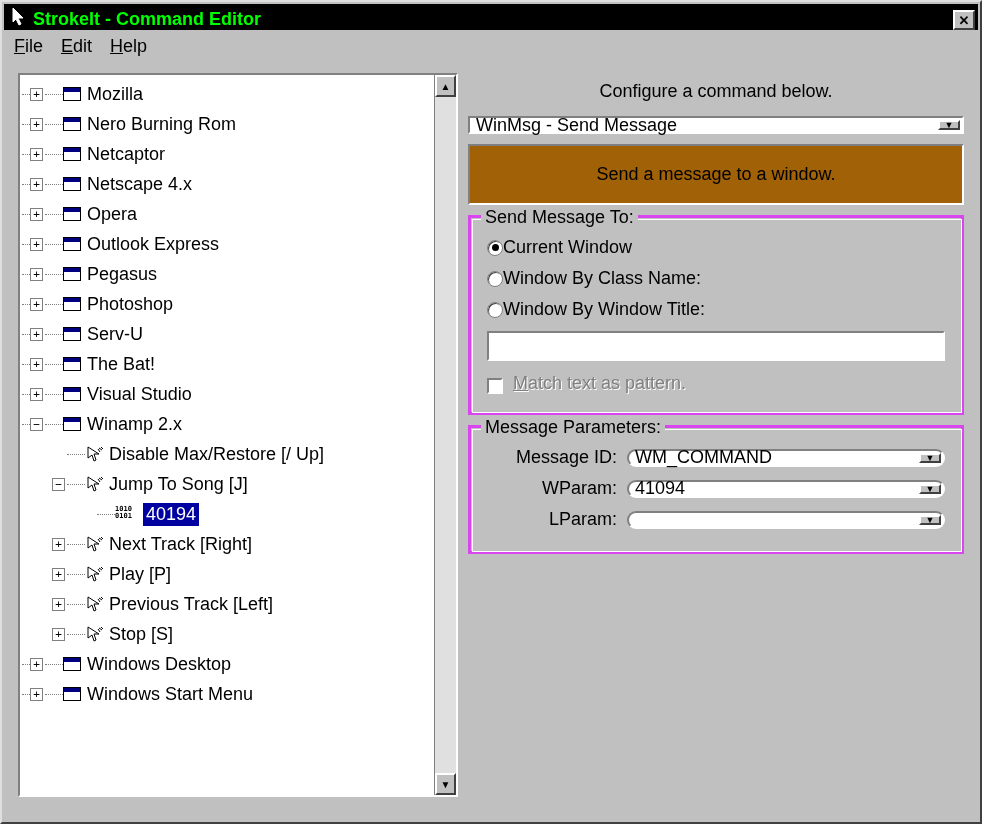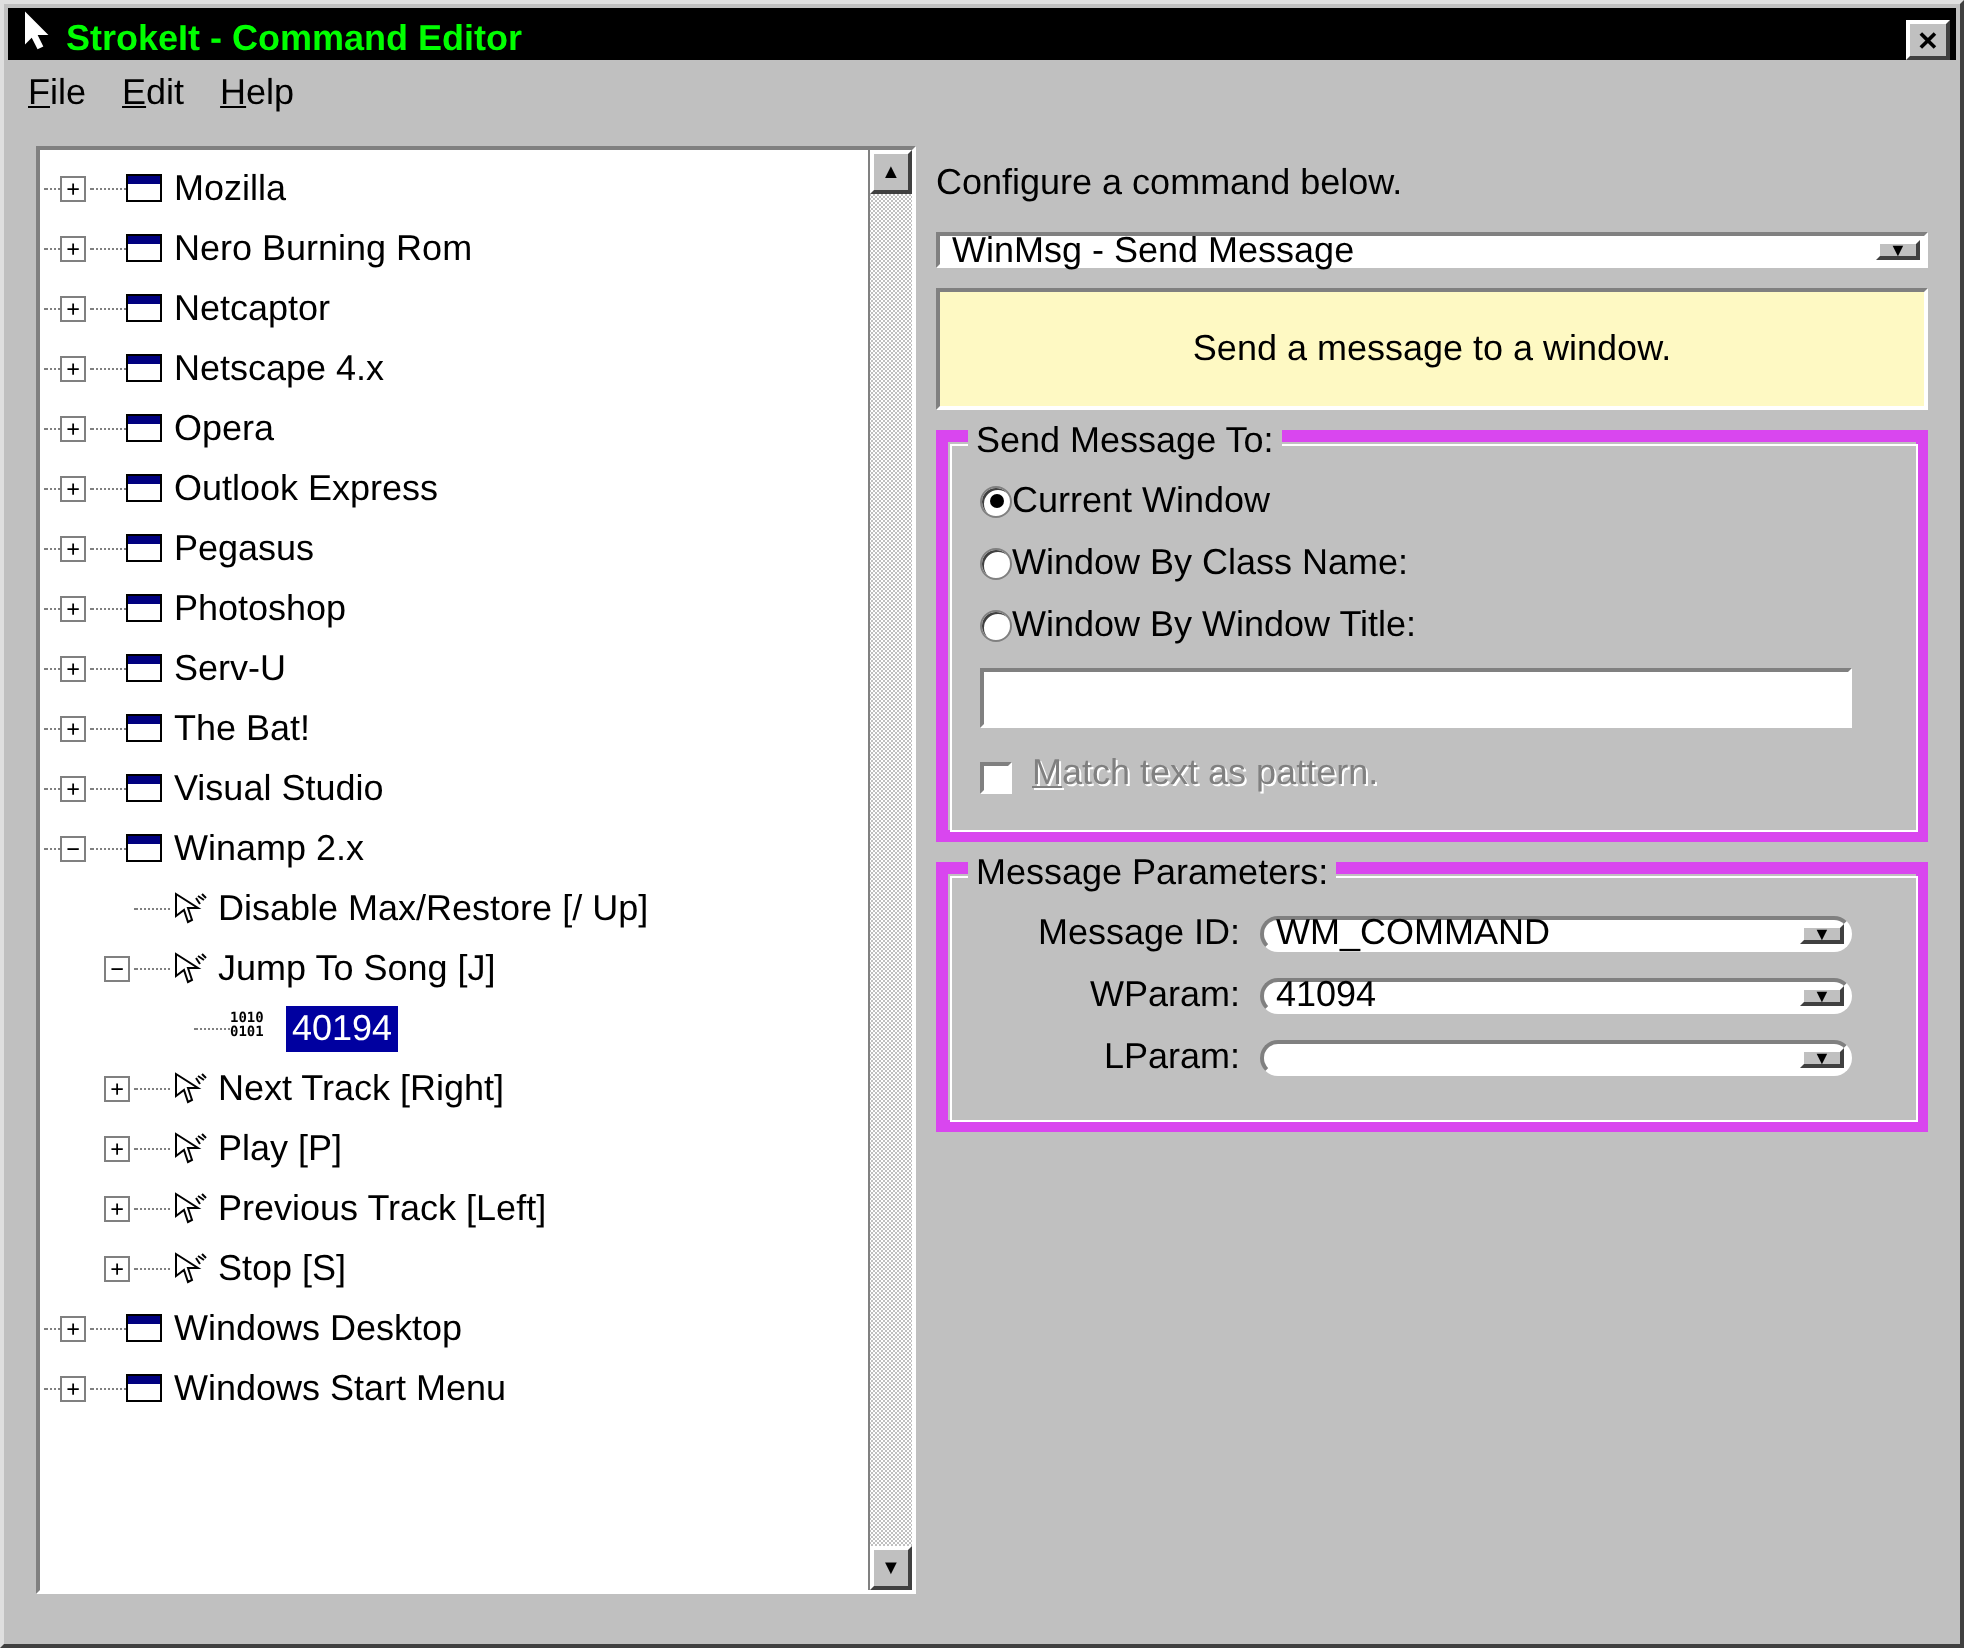--- a/index.html
+++ b/index.html
@@ -35,28 +35,28 @@
 .win-icon::before { content:''; position:absolute; top:0; left:0; right:0; height:4px; background:#000080; }
 
 .gesture-icon { width: 20px; height: 18px; display: inline-block; margin-right: 4px; vertical-align: middle; position: relative; }
 .gesture-icon svg { width: 100%; height: 100%; }
 
 .binary-icon { width: 24px; height: 16px; display: inline-block; margin-right: 4px; vertical-align: middle; font-size: 7px; line-height: 7px; font-family: monospace; font-weight: bold; }
 
 .selected { background: #0000a0; color: #fff; padding: 1px 3px; }
 
 .right-panel { flex: 1; display: flex; flex-direction: column; gap: 10px; font-size: 18px; }
-.configure-label { padding: 8px 0 4px 0; }
+.configure-label { text-align: center; padding: 8px 0 4px 0; }
 
 .combo { position: relative; height: 18px; background: #fff; border: 2px solid; border-color: #808080 #fff #fff #808080; display: flex; align-items: center; padding: 0 6px; text-align: right; }
 .combo .arrow { position: absolute; right: 2px; top: 2px; bottom: 2px; width: 22px; background: #c0c0c0; border: 2px solid; border-color: #fff #404040 #404040 #fff; display: flex; align-items: center; justify-content: center; font-size: 9px; cursor: pointer; }
 
-.desc-box { background: #fef9c3; border: 2px solid; border-color: #808080 #fff #fff #808080; padding: 18px 20px; text-align: center; }
-
-.groupbox { border: 6px solid #d946ef; position: relative; padding: 14px 32px 16px 16px; }
+.desc-box { background: #a16207; border: 2px solid; border-color: #808080 #fff #fff #808080; padding: 18px 20px; text-align: center; }
+
+.groupbox { border: 3px solid #d946ef; position: relative; padding: 14px 16px 16px 16px; }
 .groupbox::after { content:''; position:absolute; inset: 1px -1px -1px 1px; border: 1px solid #fff; pointer-events:none; }
 .groupbox .legend { position: absolute; top: -11px; left: 10px; background: #c0c0c0; padding: 0 4px; z-index: 2; }
 
 .radio-row { display: flex; align-items: center; padding: 5px 0; cursor: pointer; }
 .radio { width: 16px; height: 16px; border-radius: 50%; background: #fff; border: 1px solid #808080; box-shadow: inset 1px 1px 0 #404040; display: inline-flex; align-items: center; justify-content: center; }
 .radio.checked::after { content:''; width: 7px; height: 7px; border-radius: 50%; background: #000; }
 
 .text-input { width: 100%; height: 30px; background: #fff; border: 2px solid; border-color: #808080 #fff #fff #808080; margin-top: 6px; padding: 0 6px; }
 
 .check-row { display: flex; align-items: flex-end; gap: 10px; padding: 12px 0 2px 0; color: #808080; }

